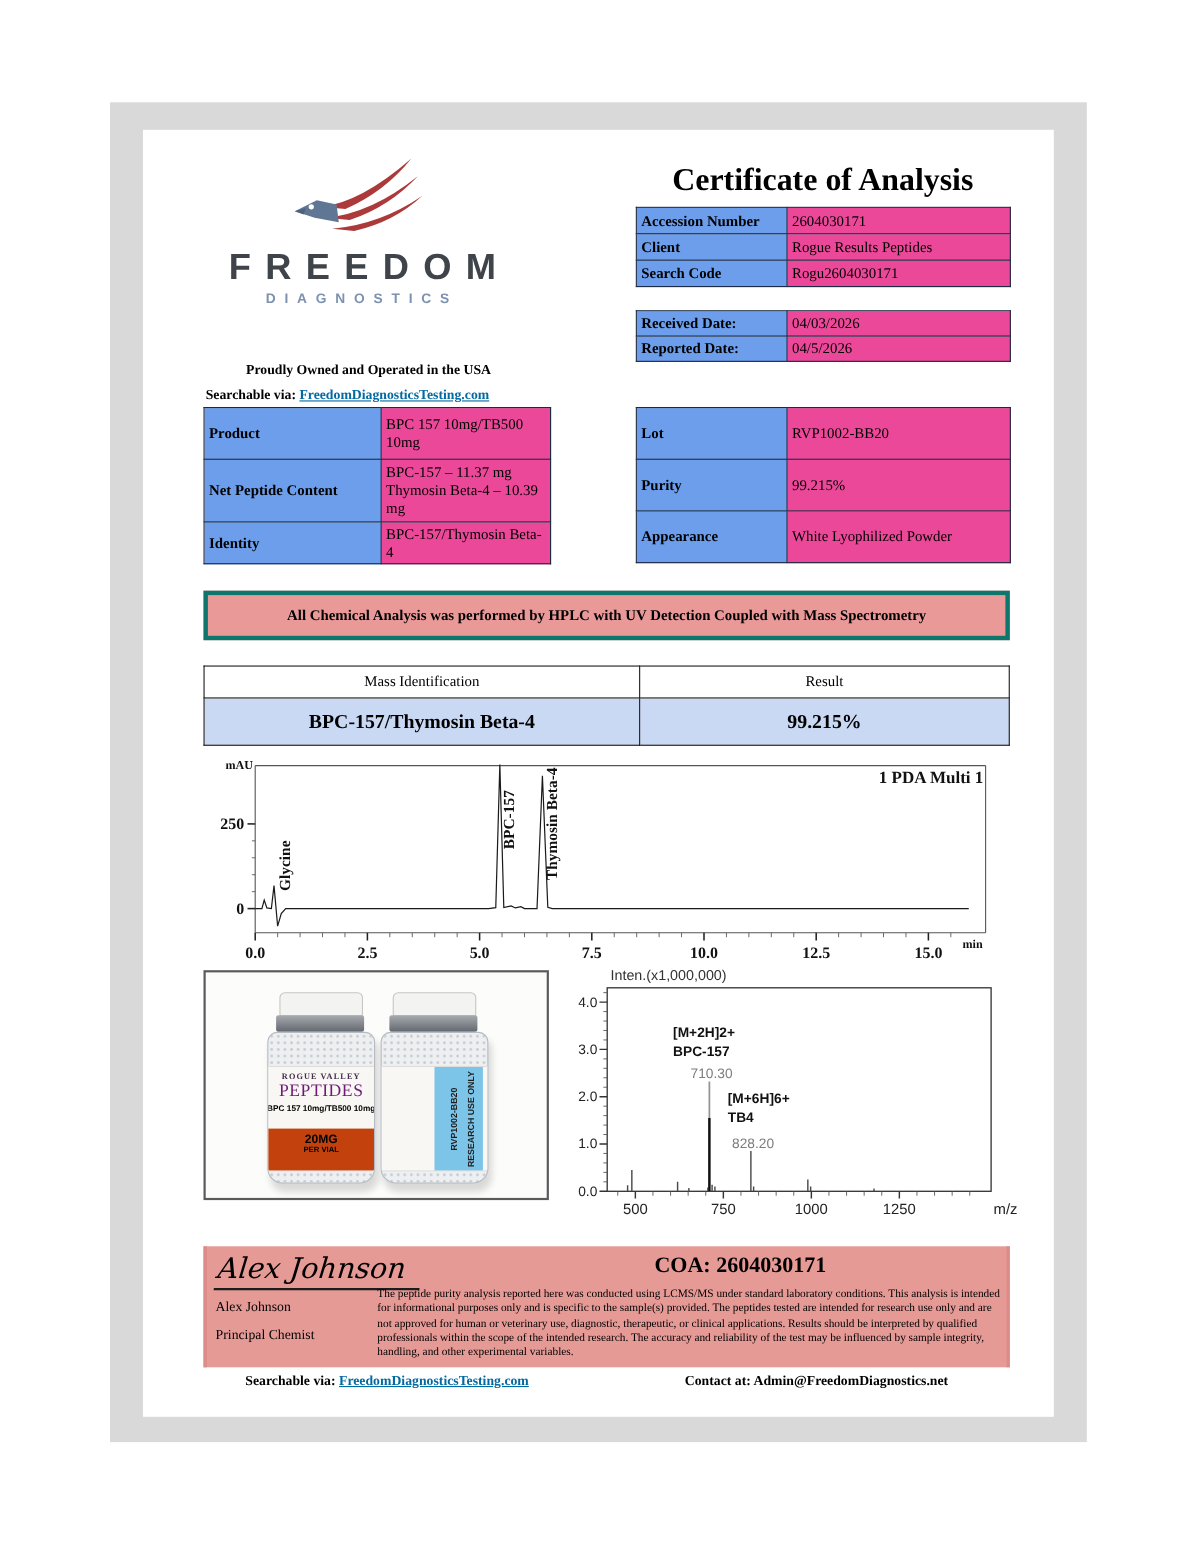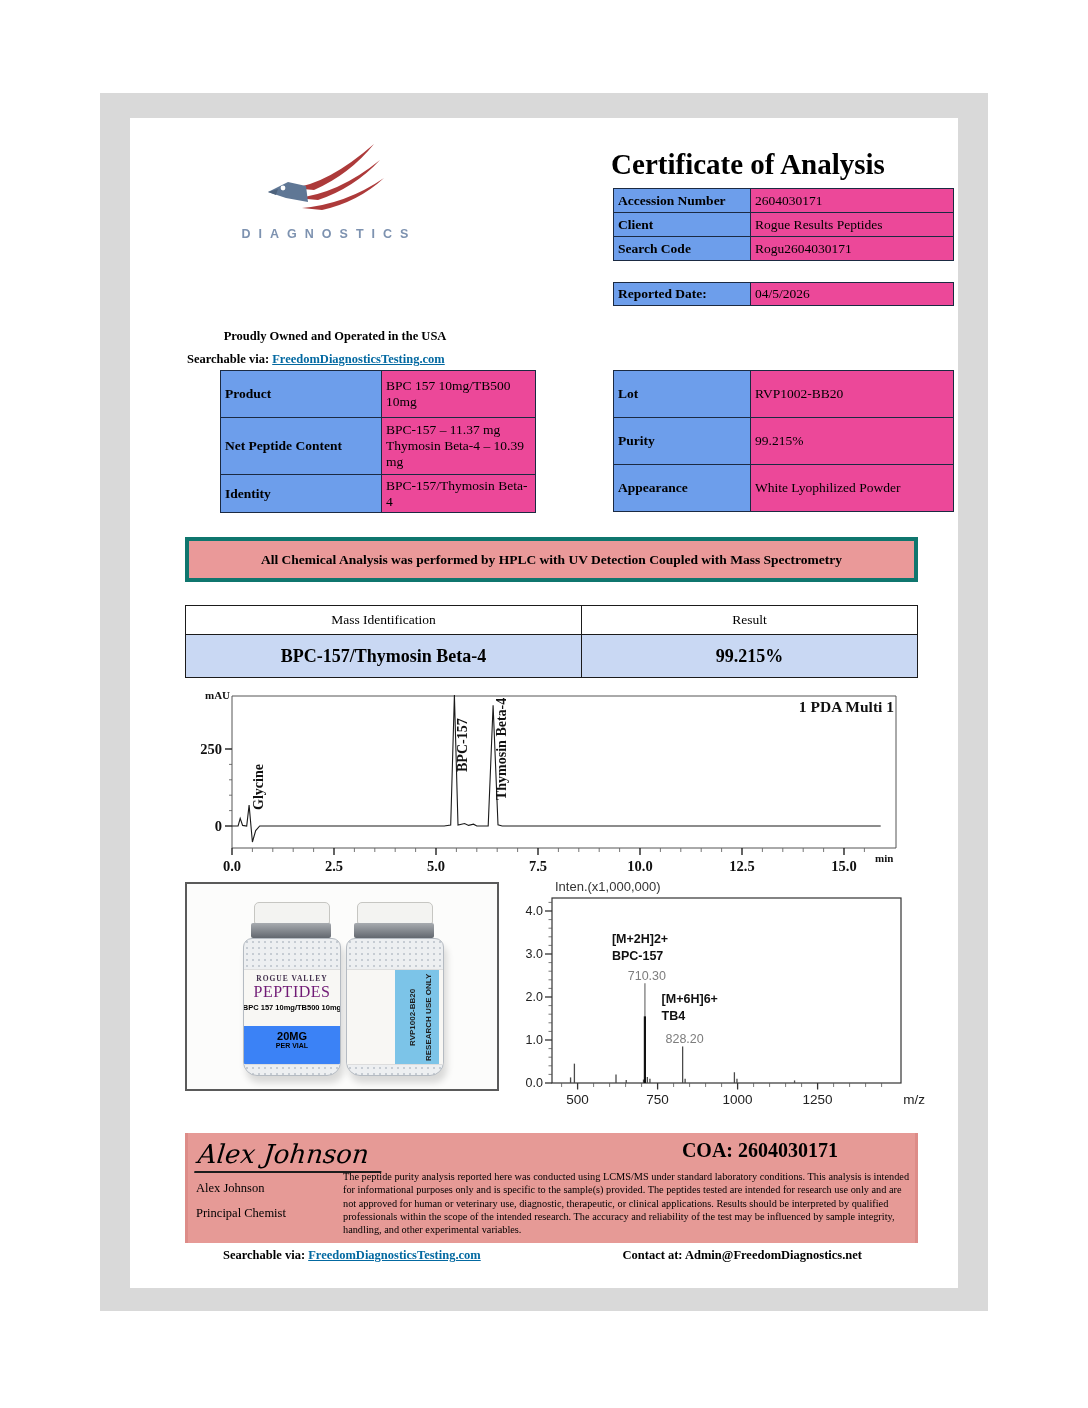--- a/index.html
+++ b/index.html
@@ -17,21 +17,21 @@
   .brand { font-family:"Liberation Sans", sans-serif; font-weight:bold; font-size:33px;
            letter-spacing:13px; text-indent:13px; color:#3f444a; line-height:1.05; }
   .subbrand { font-family:"Liberation Sans", sans-serif; font-weight:bold; font-size:12.5px;
               letter-spacing:8px; text-indent:8px; color:#7d92b0; margin-top:3px; }
   .tagline { left:55px; top:211px; width:300px; text-align:center; font-weight:bold; font-size:12.5px; }
   .searchline { left:57px; top:234px; font-weight:bold; font-size:12.5px; }
   a.doclink, .doclink { color:#0369a1; text-decoration:underline; font-weight:bold; cursor:pointer; }
 
   
   .title { left:448px; top:30px; width:340px; text-align:center; font-weight:bold; font-size:29px; white-space:nowrap; }
-  table.coa-t { border-collapse:collapse; width:100%; table-layout:fixed;margin-left:35px; }
+  table.coa-t { border-collapse:collapse; width:100%; table-layout:fixed; }
   table.coa-t td { border:1.6px solid #1b2a42; font-size:13.5px; padding:1px 4px; vertical-align:middle; }
   table.coa-t td.lbl { background:#6d9eeb; font-weight:bold; }
   table.coa-t td.val { background:#ec4899; white-space:pre-line; }
   .header-table { left:448px; top:70px; width:341px; }
   .header-table td { height:21px; }
   .header-table td.lbl { width:128px; }
   .dates-table { left:448px; top:164px; width:341px; }
   .dates-table td { height:20px; }
   .dates-table td.lbl { width:128px; }
   .product-table { left:55px; top:252px; width:316px; }
@@ -71,38 +71,38 @@
                background:linear-gradient(#a7abb0,#63686f); }
   .vial-glass { position:absolute; top:36px; left:2px; width:96px; height:136px;
                 background-color:#edeff1; border:1px solid #b5bbc2; border-radius:9px 9px 14px 14px;
                 background-image:radial-gradient(#c6ccd3 1px, rgba(0,0,0,0) 1.4px); background-size:6px 6px;
                 overflow:hidden; box-shadow:3px 7px 7px rgba(0,0,0,0.14); }
   .vlabel { position:absolute; top:30px; left:-2px; width:100px; height:94px; background:#f8f7f4;
             border-top:1px solid #ddd; border-bottom:1px solid #ddd; }
   .vl-brand-top { font-size:7.5px; font-weight:bold; color:#43304e; letter-spacing:1px; text-align:center; margin-top:4px; white-space:nowrap; }
   .vl-brand { font-size:16px; color:#701a75; text-align:center; letter-spacing:0.5px; white-space:nowrap; }
   .vl-product { font-size:7.5px; font-weight:bold; text-align:center; margin-top:2px; white-space:nowrap; font-family:"Liberation Sans", sans-serif; }
-  .vl-blue { position:absolute; bottom:0; width:100%; height:38px; background:#3b82f6; text-align:center; }
+  .vl-blue { position:absolute; bottom:0; width:100%; height:38px; background:#c2410c; text-align:center; }
   .vl-dose { font-size:11px; font-weight:bold; margin-top:4px; font-family:"Liberation Sans", sans-serif; }
   .vl-dose-sub { font-size:7px; font-weight:bold; font-family:"Liberation Sans", sans-serif; }
   .vl-blue-side { position:absolute; right:6px; top:0; width:44px; height:100%; background:#7cc4e8; }
   .vl-vert { position:absolute; writing-mode:vertical-rl; transform:rotate(180deg); font-size:8px;
              font-weight:bold; color:#1d1d1d; height:90px; text-align:center; white-space:nowrap;
              font-family:"Liberation Sans", sans-serif; }
   .v1 { right:28px; top:2px; } .v2 { right:12px; top:2px; }
 
   
   .sig-block { left:55px; top:1015px; width:733px; height:110px; background:#e69a96;
                border-left:3px solid #dd8c88; border-right:3px solid #dd8c88; box-sizing:border-box; }
   .sig-name { position:absolute; left:8px; top:6px; font-size:26px; font-style:italic;
               font-family:"DejaVu Serif", serif; transform:skewX(-6deg);
               border-bottom:2px solid #1c1c1c; padding:0 14px 2px 2px; }
   .sig-sub1 { position:absolute; left:8px; top:48px; font-size:12.5px; }
   .sig-sub2 { position:absolute; left:8px; top:73px; font-size:12.5px; }
-  .coa-line { position:absolute; left:320px; top:6px; width:330px; text-align:right; font-weight:bold; font-size:20px; }
+  .coa-line { position:absolute; left:320px; top:6px; width:330px; text-align:center; font-weight:bold; font-size:20px; }
   .disclaimer { position:absolute; left:155px; top:37px; width:574px; font-size:10.3px; line-height:1.29; }
 
   .footer-line { left:55px; top:1130px; width:733px; display:flex; font-size:12.5px; font-weight:bold; }
   .footer-left { margin-left:38px; }
   .footer-right { margin-left:auto; margin-right:56px; }
 </style>
 </head>
 <body>
 
 <div class="gray-frame"></div>
@@ -110,20 +110,21 @@
 
   <div class="abs logo">
     <svg class="eagle" width="126" height="84" viewBox="0 0 126 84">
       <path d="M30 48 Q66 44 112 4 Q88 34 52 50 Z" fill="#ad3a3a"></path>
       <path d="M34 58 Q76 54 118 20 Q92 48 56 60 Z" fill="#ad3a3a"></path>
       <path d="M40 68 Q84 64 122 38 Q96 62 60 70 Z" fill="#ad3a3a"></path>
       <path d="M6 52 L26 42 L44 46 L46 62 L24 58 Z" fill="#5f7795"></path>
       <circle cx="21" cy="48" r="2.4" fill="#ffffff"></circle>
       <path d="M6 52 L16 49 L14 55 Z" fill="#4d627c"></path>
     </svg>
+    <div class="brand">FREEDOM</div>
     <div class="subbrand">DIAGNOSTICS</div>
   </div>
   <div class="abs tagline">Proudly Owned and Operated in the USA</div>
   <div class="abs searchline">
     <span>Searchable via:</span>
     <span class="doclink">FreedomDiagnosticsTesting.com</span>
   </div>
 
   <div class="abs title">Certificate of Analysis</div>
 
@@ -142,20 +143,24 @@
             <td class="lbl">Search Code</td>
             <td class="val">Rogu2604030171</td>
           </tr>
     </tbody>
       </table>
   </div>
 
   <div class="abs dates-table">
     <table class="coa-t">
         <tbody>
+      <tr>
+            <td class="lbl">Received Date:</td>
+            <td class="val">04/03/2026</td>
+          </tr>
       <tr>
             <td class="lbl">Reported Date:</td>
             <td class="val">04/5/2026</td>
           </tr>
     </tbody>
       </table>
   </div>
 
   <div class="abs product-table">
     <table class="coa-t">

